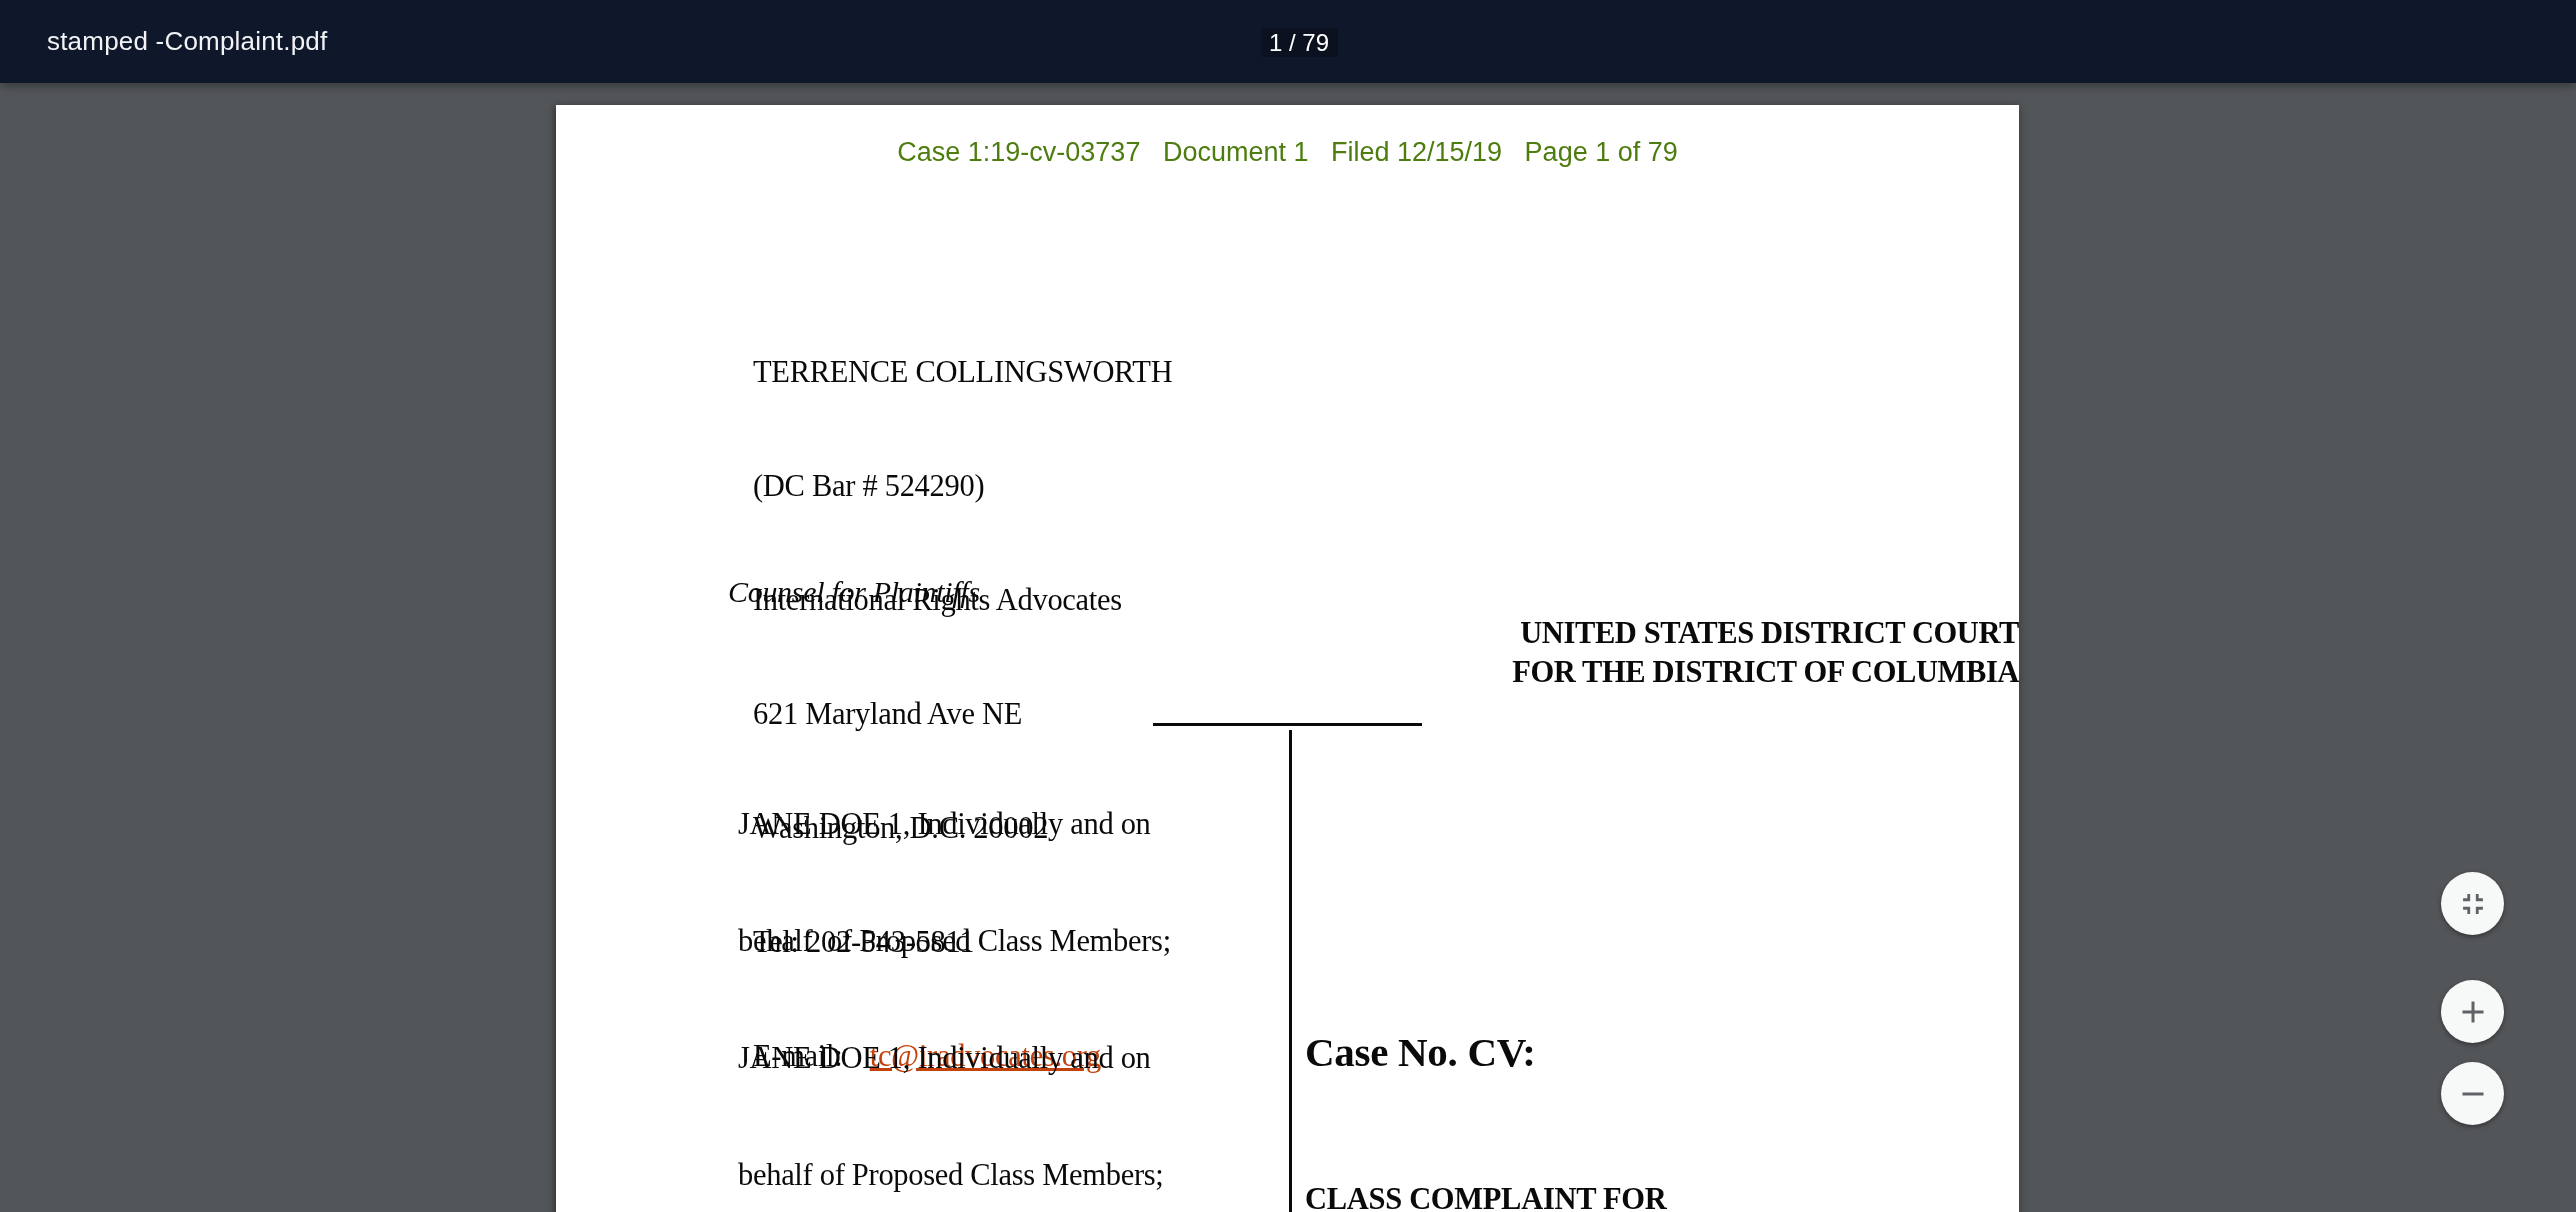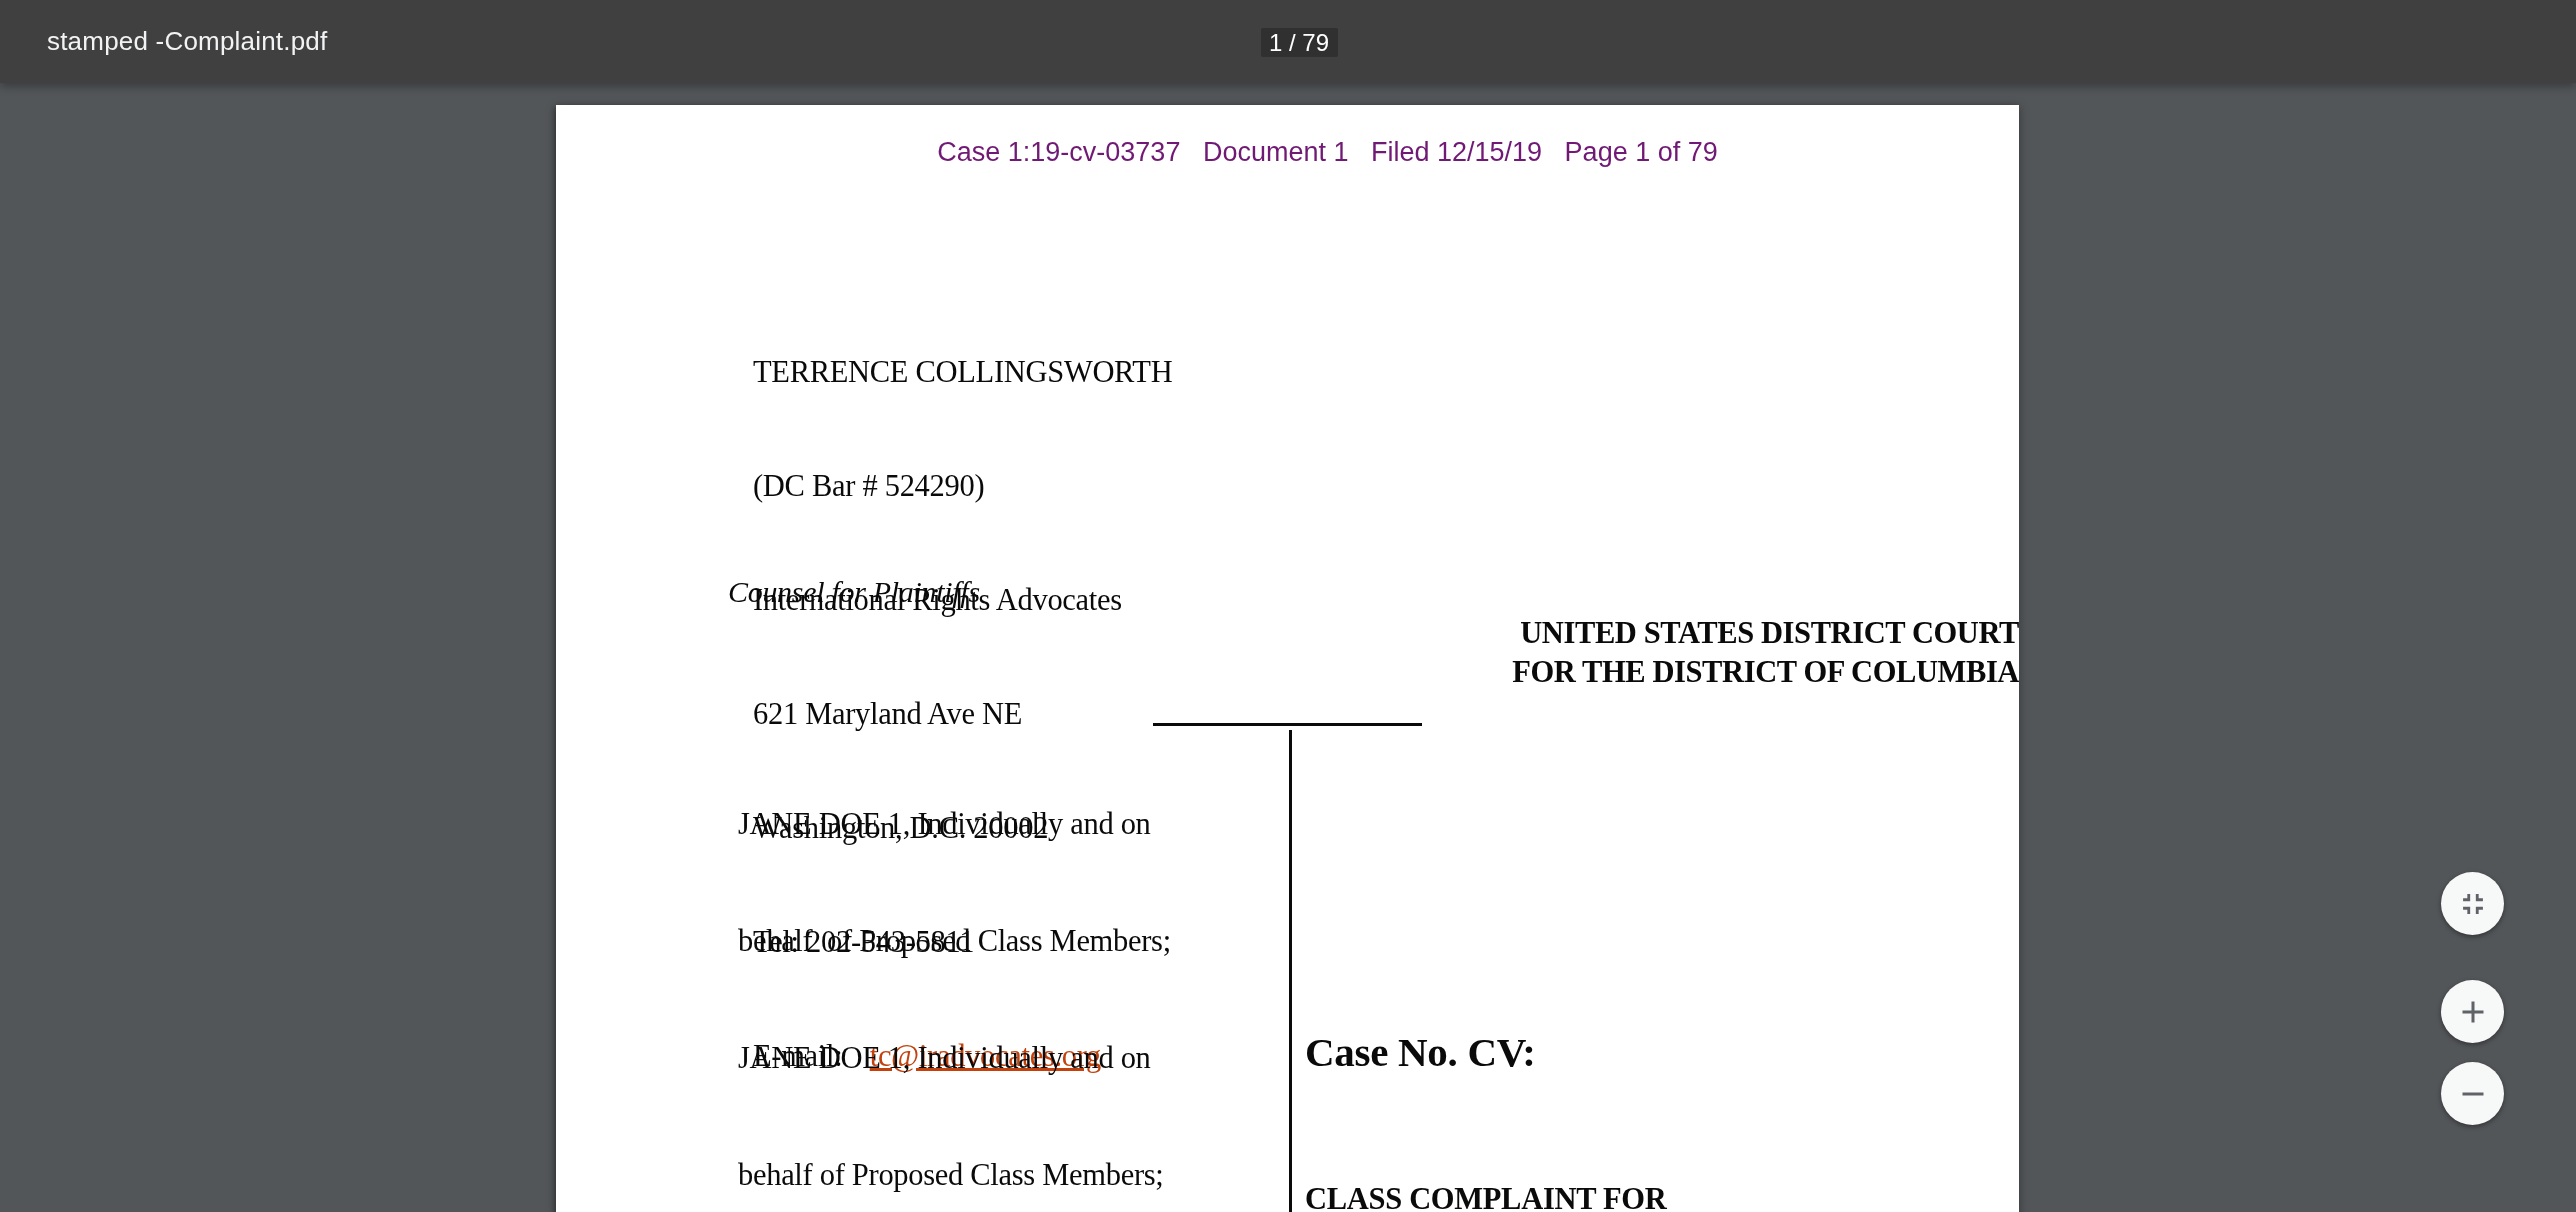--- a/index.html
+++ b/index.html
@@ -7,21 +7,21 @@
     width: 2576px; height: 1213px;
     overflow: hidden;
     font-family: "Liberation Sans", sans-serif;
     background: #535659;
   }
   .viewer { position: relative; width: 2576px; height: 1213px; background: #535659; }
 
   
   .toolbar {
     position: absolute; top: 0; left: 0; width: 100%; height: 83px;
-    background: #404040;
+    background: #0f172a;
     box-shadow: 0 3.6px 9px rgba(0,0,0,0.32);
     z-index: 10;
     padding-left: 48px;
   }
   .toolbar-title {
     position: absolute; left: 47px; top: 0; height: 83px;
     display: flex; align-items: center;
     color: #f2f3f4; font-size: 26px; letter-spacing: 0.2px;
     white-space: pre;
   }
@@ -44,23 +44,22 @@
     box-shadow: 0 0.9px 9px rgba(0,0,0,0.38), -3.6px 0 5.4px -2.7px rgba(0,0,0,0.28);
     color: #0a0a0a;
     font-family: "Liberation Serif", serif;
     overflow: hidden;
   }
 
   .stamp {
     position: absolute; top: 32px; left: 0; width: 100%;
     text-align: center;
     font-family: "Liberation Sans", sans-serif;
-    font-size: 27px; color: #701a75;
+    font-size: 27px; color: #4d7c0f;
     white-space: pre;
-    margin-left: 40px;
   }
 
   .attorney-block {
     position: absolute; left: 172px; top: 172px;
     font-size: 30.5px; line-height: 38px; letter-spacing: -0.3px;
     white-space: pre;
     margin-left: 25px;
   }
   .doc-link { color: #c2410c; text-decoration: underline; cursor: pointer; padding-left: 20px; }
 

